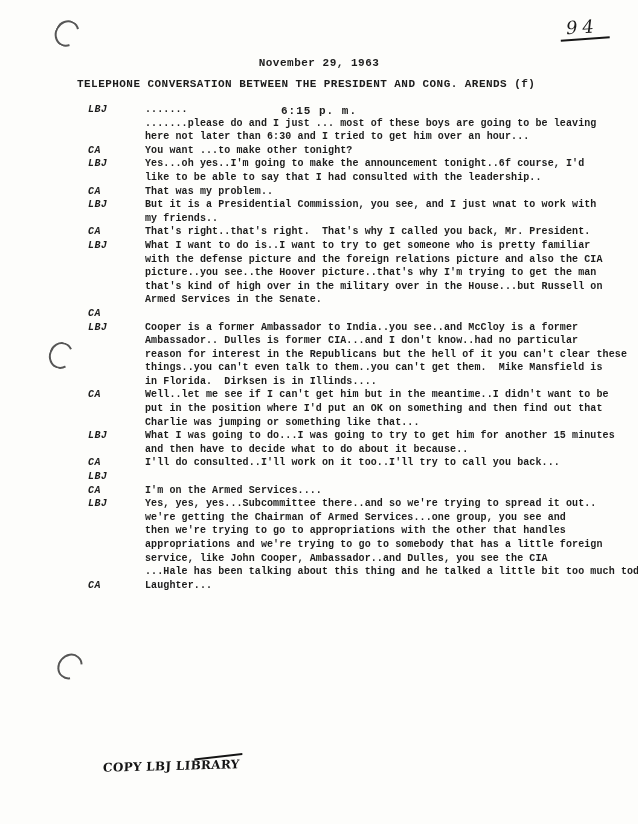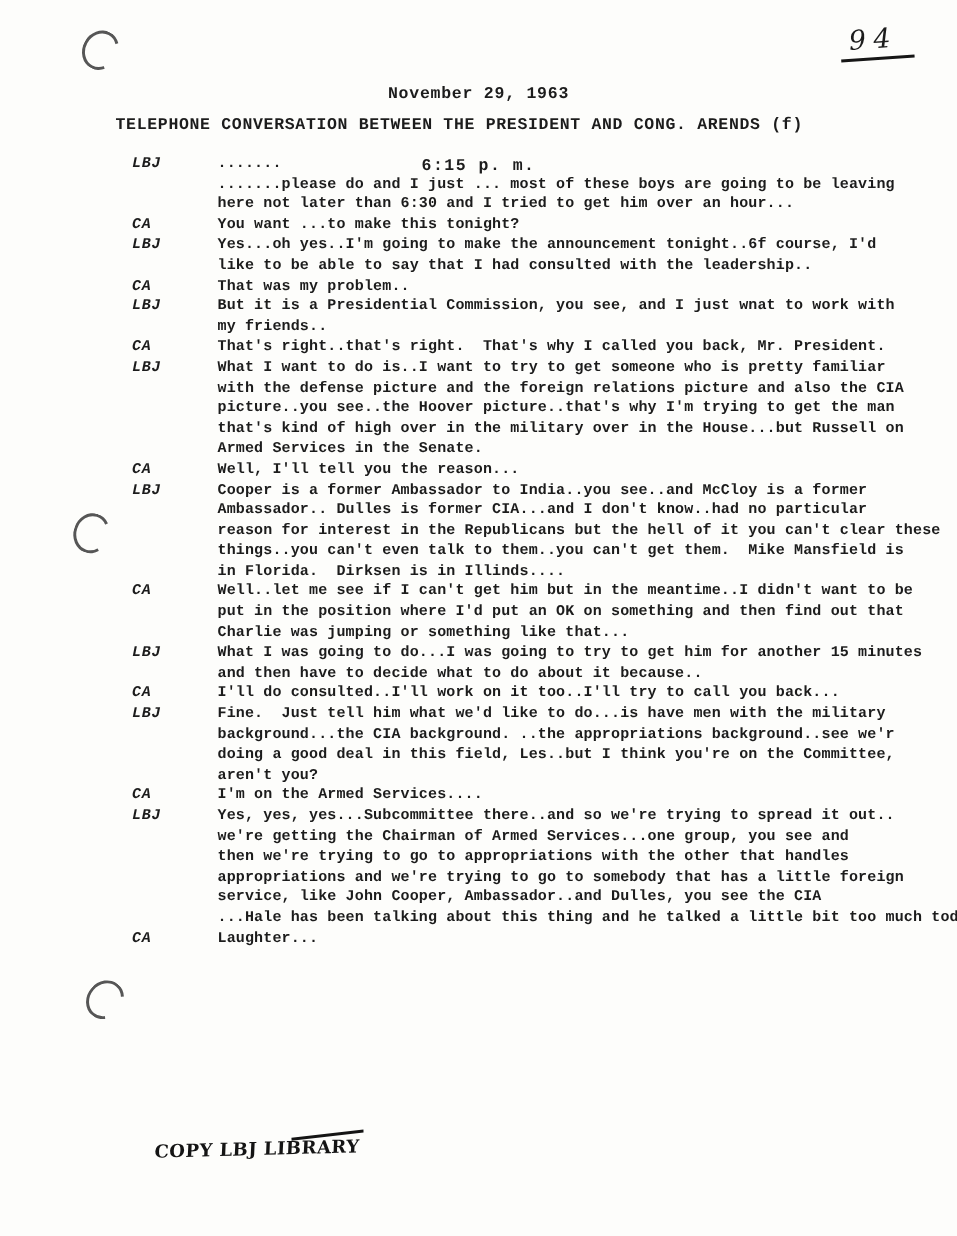--- a/index.html
+++ b/index.html
@@ -87,21 +87,21 @@
 
   <div class="dialogue">
     <div class="row">
         <div class="spk">LBJ</div>
         <div class="txt">.......
 .......please do and I just ... most of these boys are going to be leaving
 here not later than 6:30 and I tried to get him over an hour...</div>
       </div>
     <div class="row">
         <div class="spk">CA</div>
-        <div class="txt">You want ...to make this tonight?</div>
+        <div class="txt">You want ...to make other tonight?</div>
       </div>
     <div class="row">
         <div class="spk">LBJ</div>
         <div class="txt">Yes...oh yes..I'm going to make the announcement tonight..6f course, I'd
 like to be able to say that I had consulted with the leadership..</div>
       </div>
     <div class="row">
         <div class="spk">CA</div>
         <div class="txt">That was my problem..</div>
       </div>
@@ -117,21 +117,20 @@
     <div class="row">
         <div class="spk">LBJ</div>
         <div class="txt">What I want to do is..I want to try to get someone who is pretty familiar
 with the defense picture and the foreign relations picture and also the CIA
 picture..you see..the Hoover picture..that's why I'm trying to get the man
 that's kind of high over in the military over in the House...but Russell on
 Armed Services in the Senate.</div>
       </div>
     <div class="row">
         <div class="spk">CA</div>
-        <div class="txt">Well, I'll tell you the reason...</div>
       </div>
     <div class="row">
         <div class="spk">LBJ</div>
         <div class="txt">Cooper is a former Ambassador to India..you see..and McCloy is a former
 Ambassador.. Dulles is former CIA...and I don't know..had no particular
 reason for interest in the Republicans but the hell of it you can't clear these
 things..you can't even talk to them..you can't get them.  Mike Mansfield is
 in Florida.  Dirksen is in Illinds....</div>
       </div>
     <div class="row">
@@ -144,24 +143,20 @@
         <div class="spk">LBJ</div>
         <div class="txt">What I was going to do...I was going to try to get him for another 15 minutes
 and then have to decide what to do about it because..</div>
       </div>
     <div class="row">
         <div class="spk">CA</div>
         <div class="txt">I'll do consulted..I'll work on it too..I'll try to call you back...</div>
       </div>
     <div class="row">
         <div class="spk">LBJ</div>
-        <div class="txt">Fine.  Just tell him what we'd like to do...is have men with the military
-background...the CIA background. ..the appropriations background..see we'r
-doing a good deal in this field, Les..but I think you're on the Committee,
-aren't you?</div>
       </div>
     <div class="row">
         <div class="spk">CA</div>
         <div class="txt">I'm on the Armed Services....</div>
       </div>
     <div class="row">
         <div class="spk">LBJ</div>
         <div class="txt">Yes, yes, yes...Subcommittee there..and so we're trying to spread it out..
 we're getting the Chairman of Armed Services...one group, you see and
 then we're trying to go to appropriations with the other that handles

